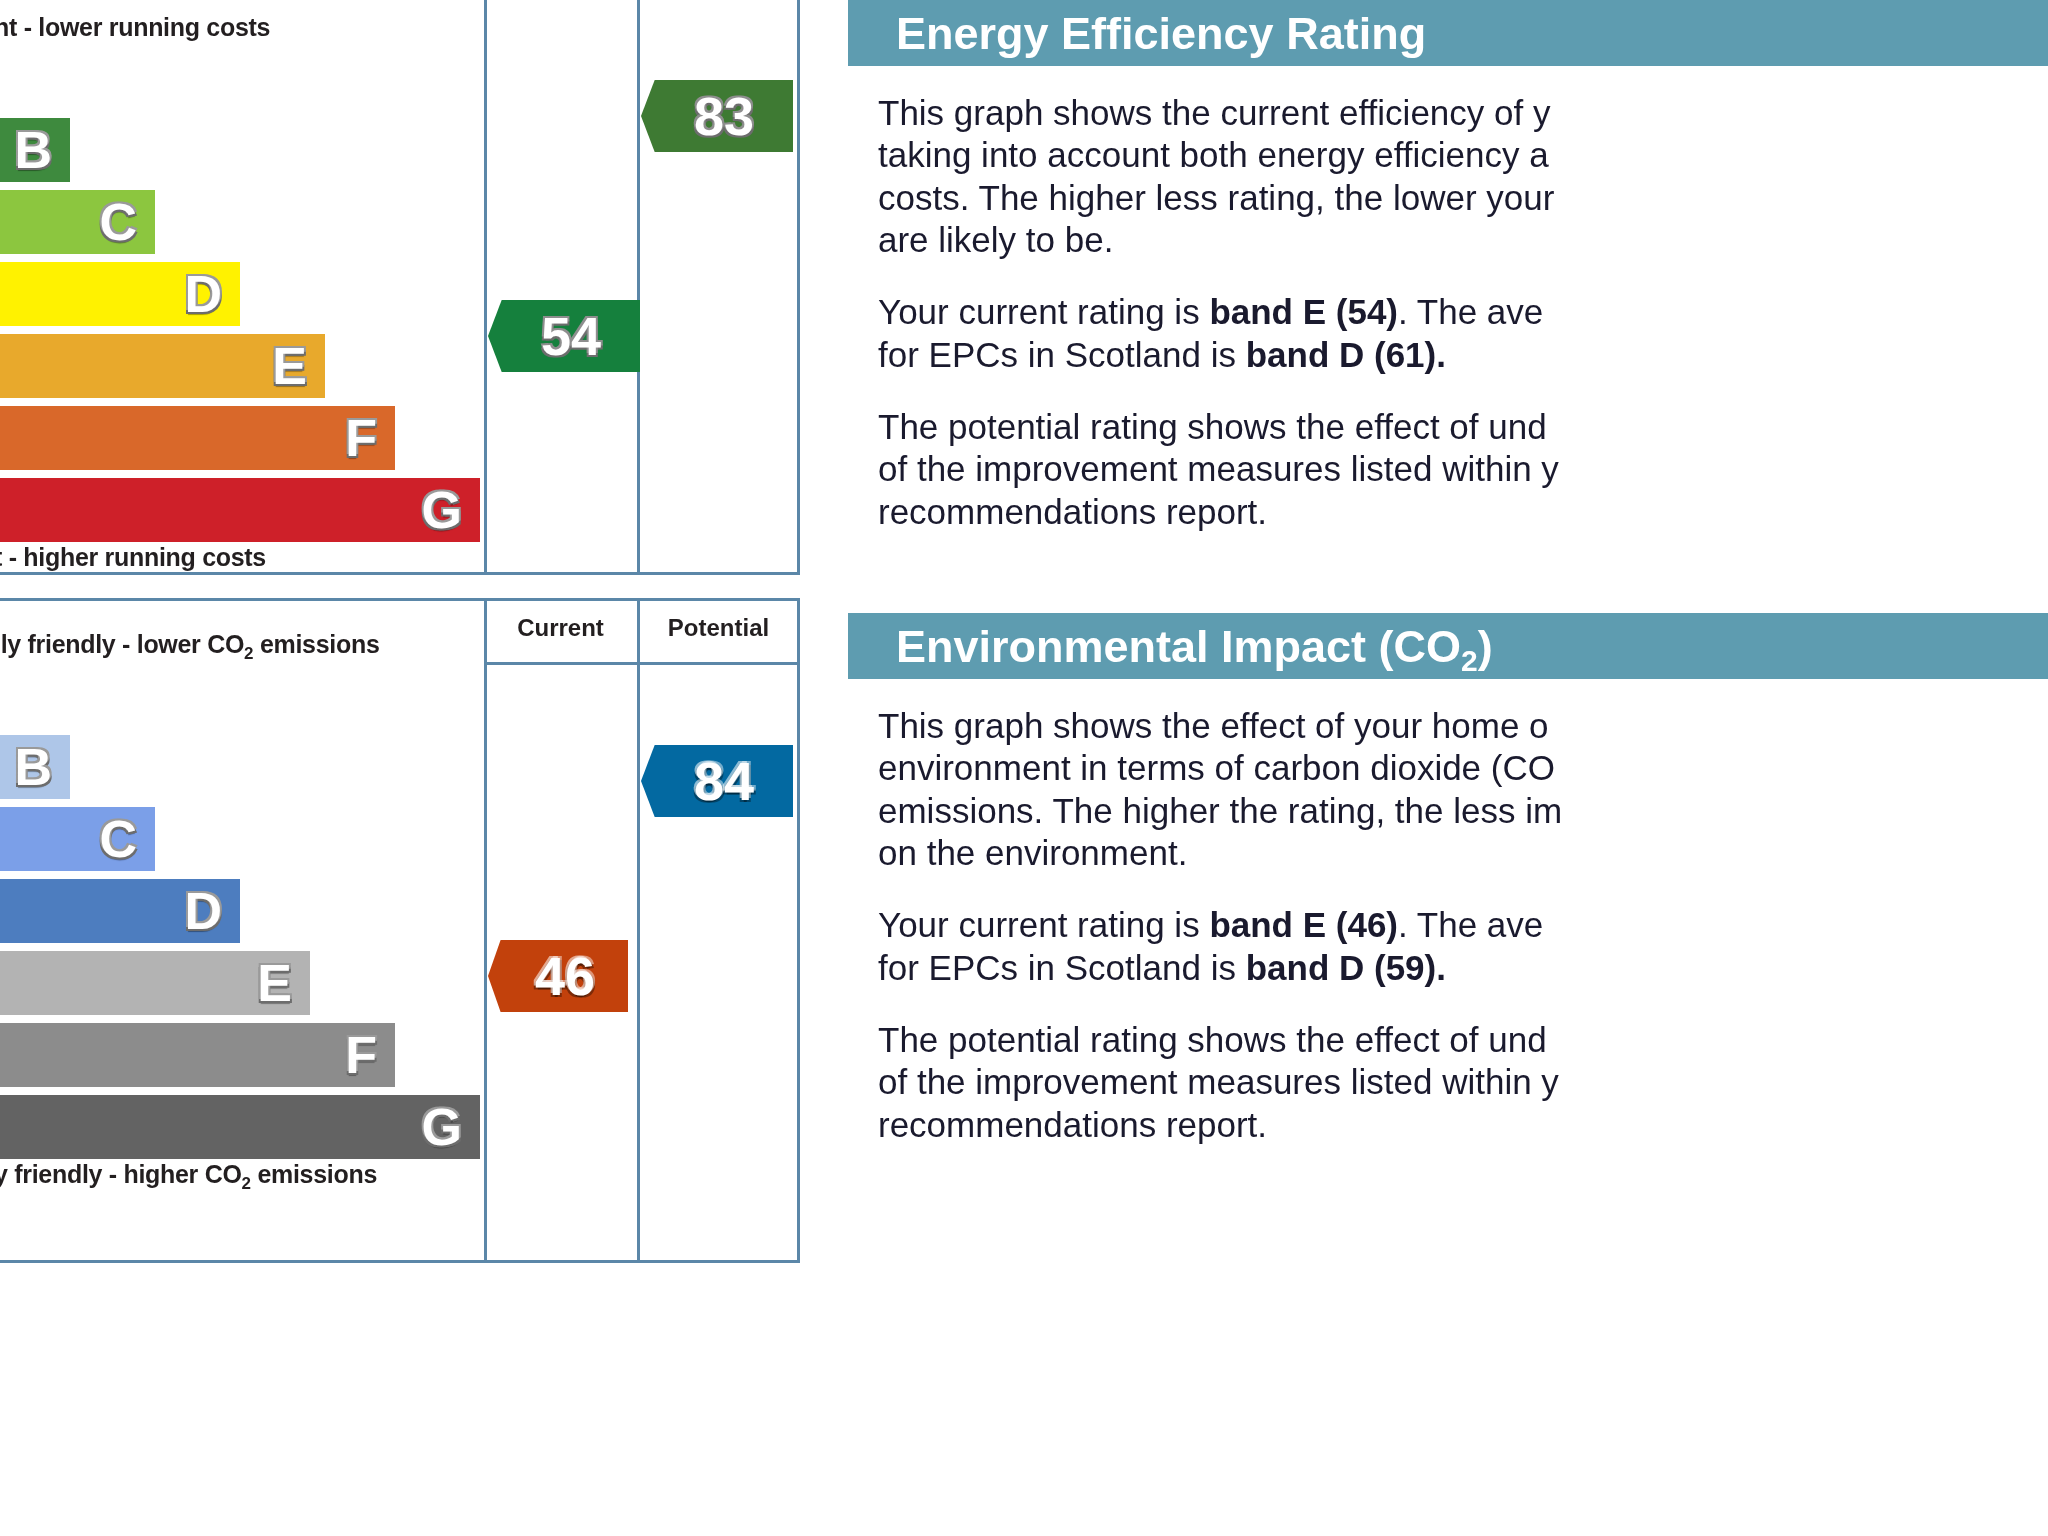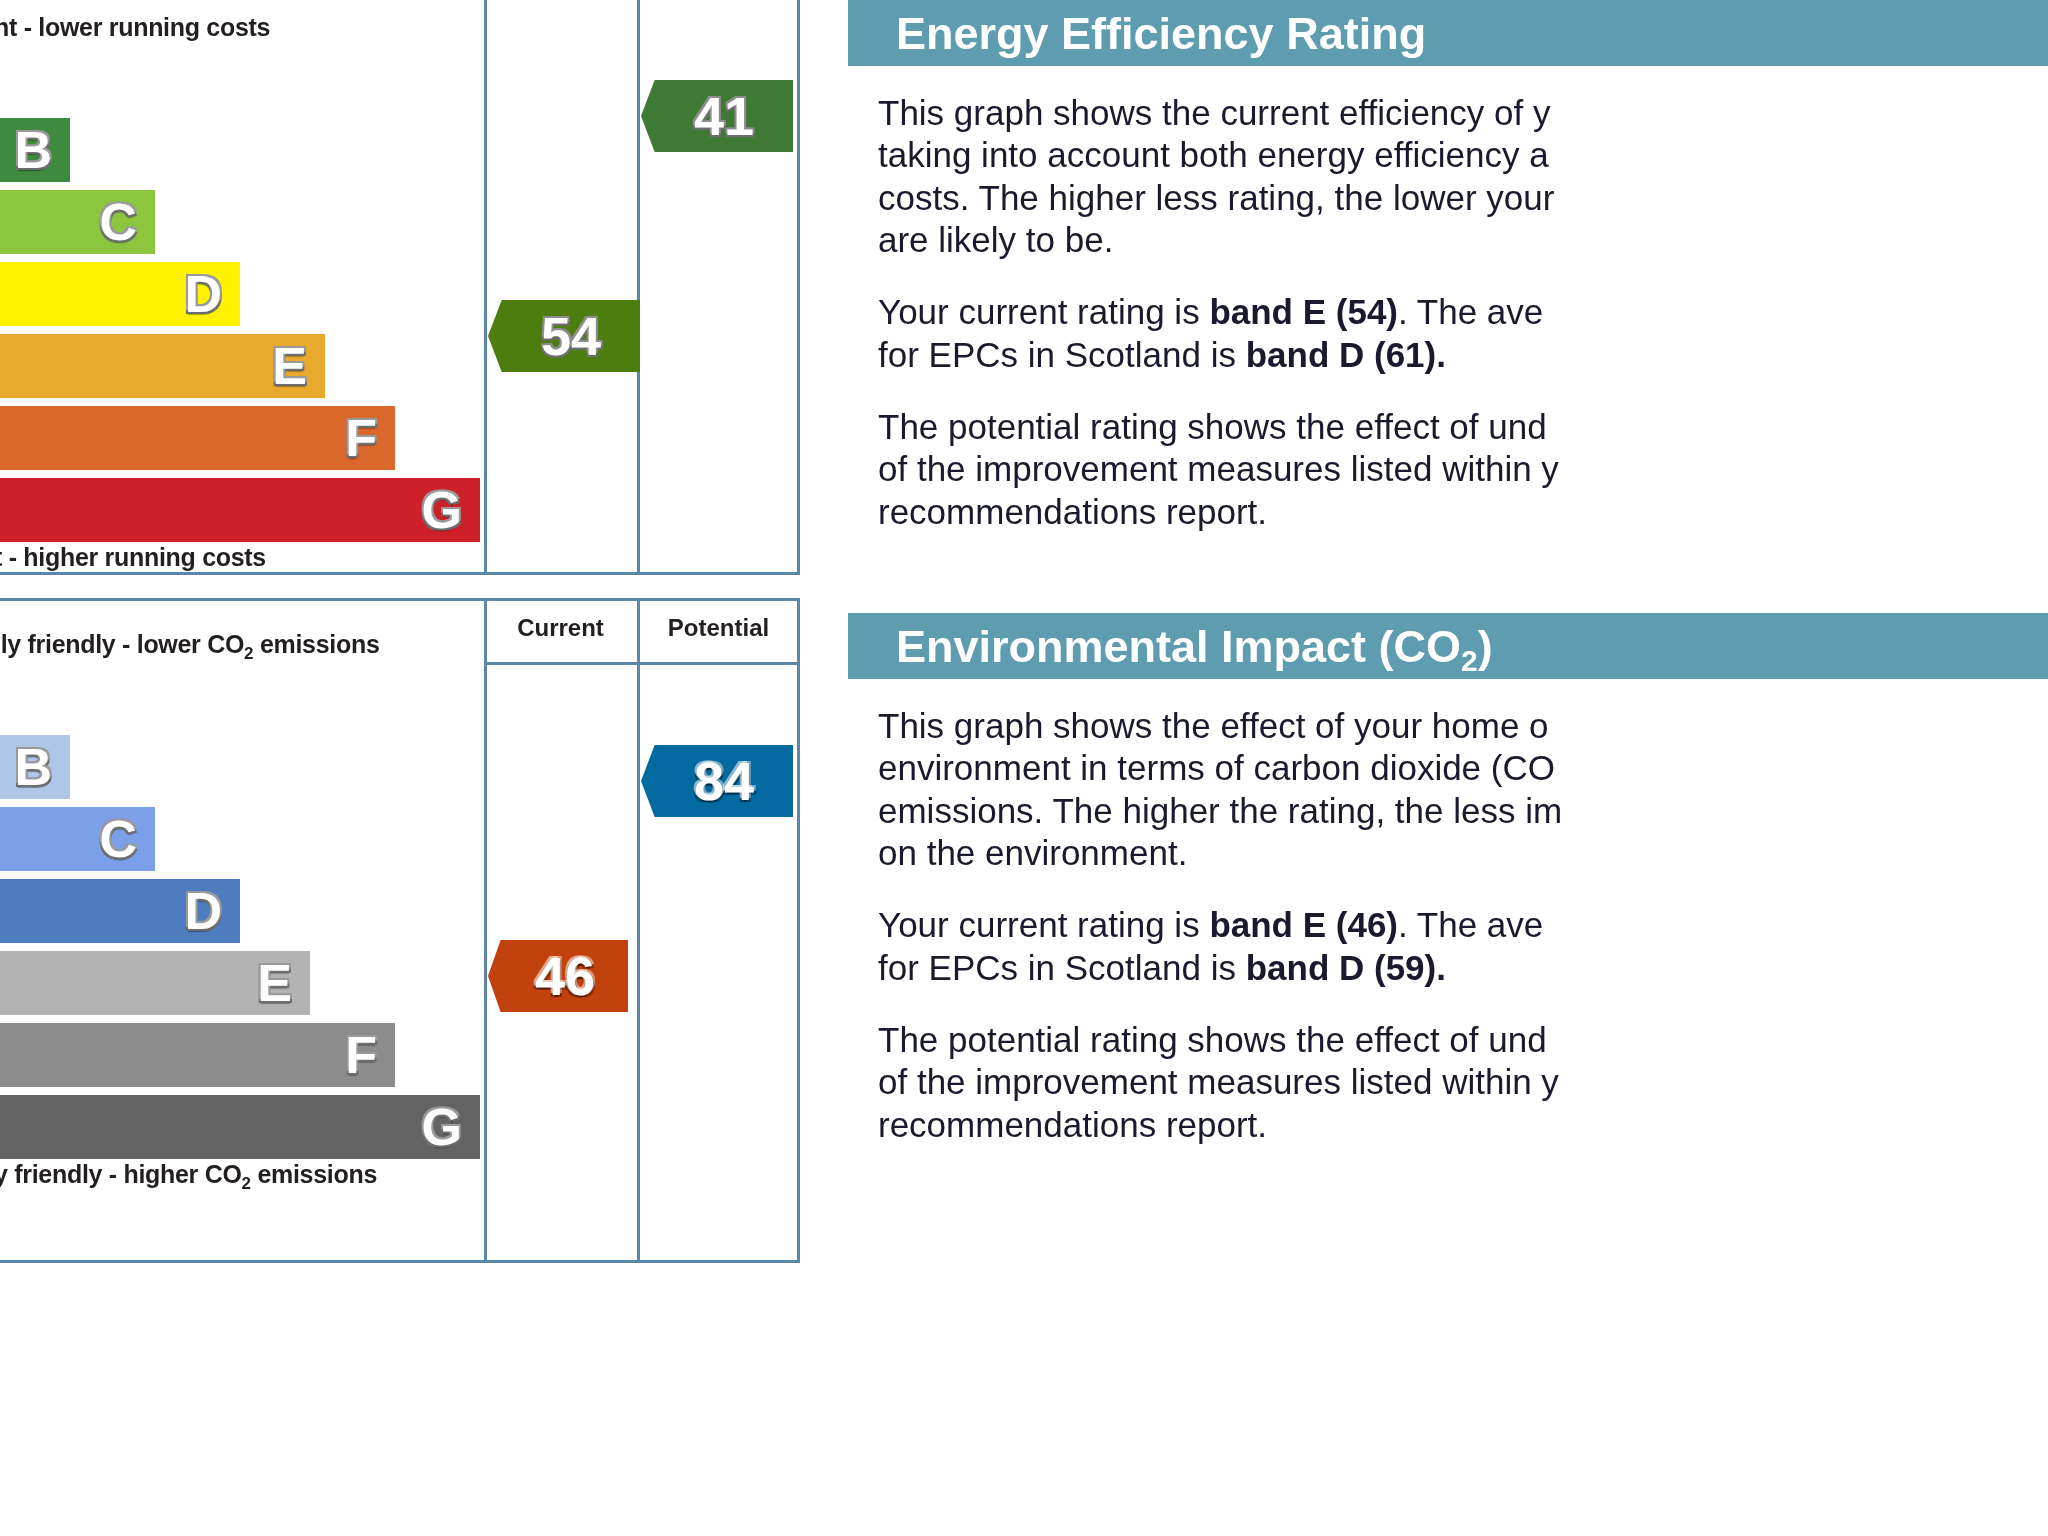--- a/index.html
+++ b/index.html
@@ -80,23 +80,23 @@
       <span class="glyph">G</span>
     </div>
   </div>
 
   <div class="caption" style="top:543px;left:-6px;">t - higher running costs</div>
 
   <div class="vline" style="left:484px;top:-90px;height:665px;"></div>
   <div class="vline" style="left:637px;top:-90px;height:665px;"></div>
 
   <div class="marker" style="left:641px;top:80px;width:152px;background:#3E7A33;">
-    <span>41</span>
+    <span>83</span>
   </div>
-  <div class="marker" style="left:488px;top:300px;width:152px;background:#4d7c0f;">
+  <div class="marker" style="left:488px;top:300px;width:152px;background:#15803d;">
     <span>54</span>
   </div>
 
   <div class="chart-frame" style="top:598px;height:665px;"></div>
 
   <div class="caption" style="top:630px;left:-6px;">
     <span>lly friendly - lower CO</span><sub>2</sub><span> emissions</span>
   </div>
 
   <div class="bars">

